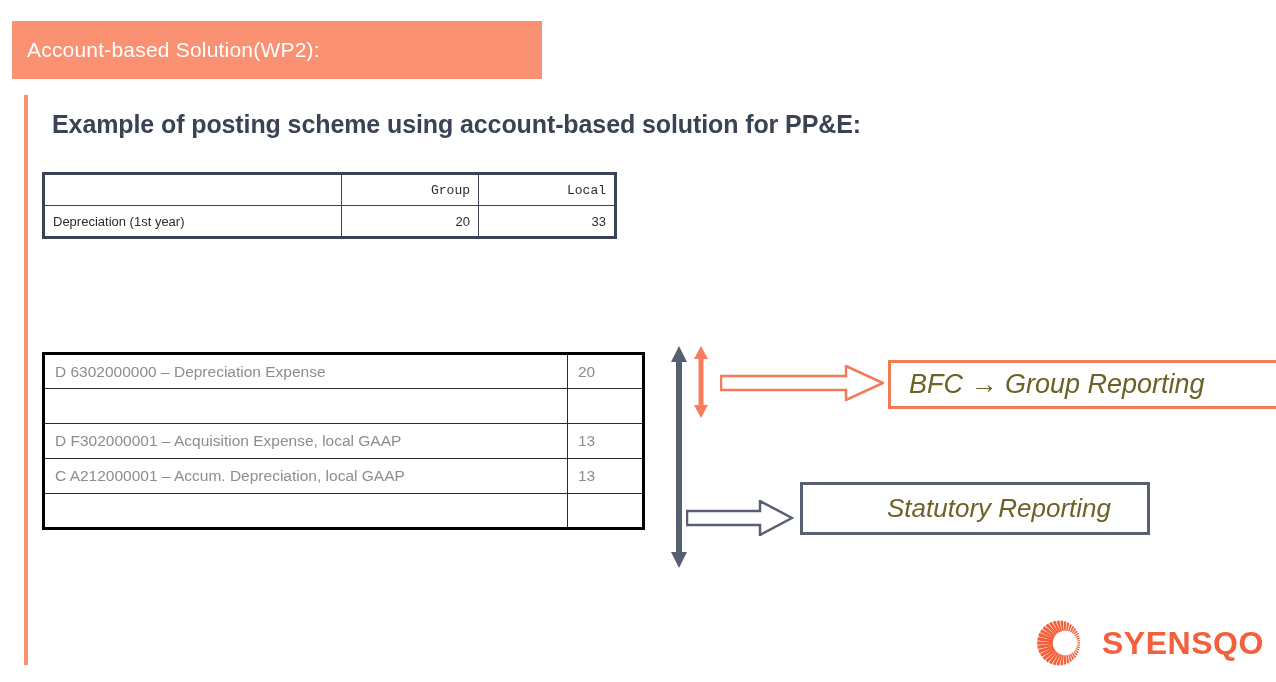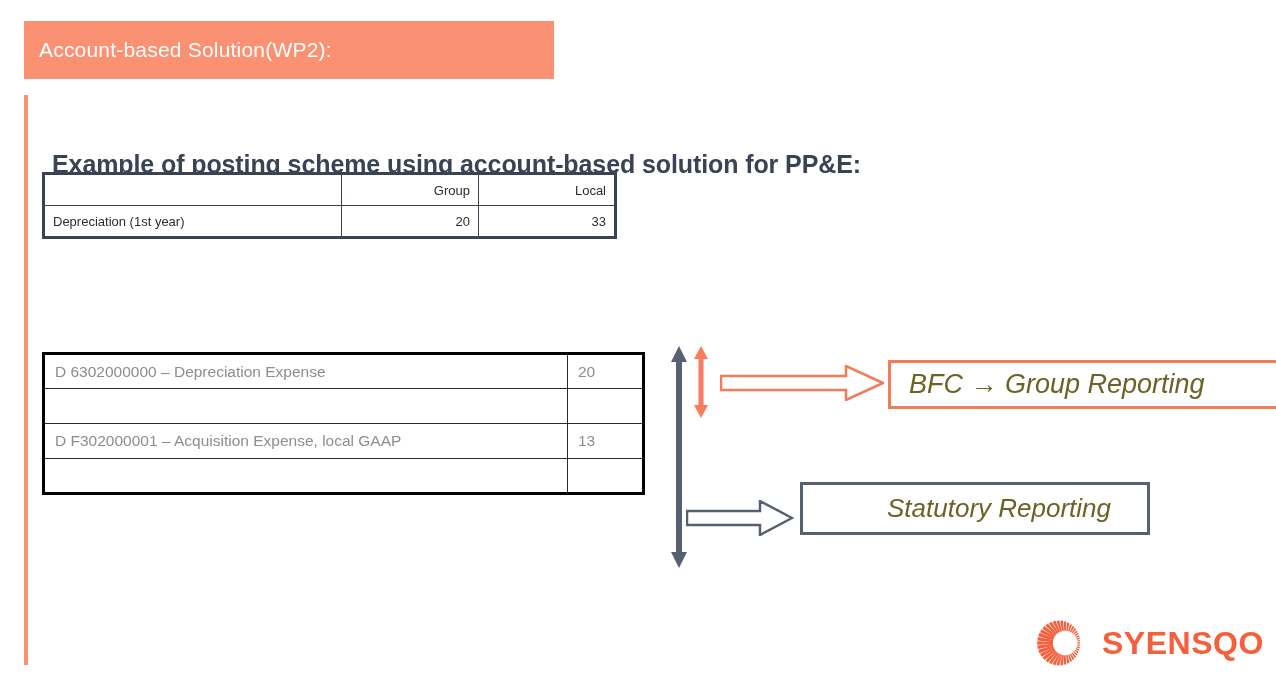--- a/index.html
+++ b/index.html
@@ -12,21 +12,21 @@
     height: 682px;
     position: relative;
     overflow: hidden;
     font-family: "Liberation Sans", sans-serif;
     -webkit-font-smoothing: antialiased;
   }
 
   
   #title-banner {
     position: absolute;
-    left: 24px;
+    left: 12px;
     top: 21px;
     width: 530px;
     height: 58px;
     background: #FA9173;
     box-sizing: border-box;
   }
   #title-banner .banner-text {
     position: absolute;
     left: 15px;
     top: 50%;
@@ -51,21 +51,20 @@
   
   #page-heading {
     position: absolute;
     left: 52px;
     top: 110px;
     font-size: 25px;
     font-weight: bold;
     color: #3A4354;
     letter-spacing: -0.1px;
     white-space: nowrap;
-    margin-top: 40px;
   }
 
   
   #summary-table {
     position: absolute;
     left: 42px;
     top: 172px;
     width: 566px;
     border-collapse: collapse;
     table-layout: fixed;
@@ -77,21 +76,21 @@
     height: 32px;
     padding: 0 8px;
     font-size: 13px;
     font-weight: normal;
     color: #2c2c2c;
     box-sizing: border-box;
     vertical-align: middle;
   }
   #summary-table .col-label  { width: 298px; text-align: left; }
   #summary-table .col-num    { width: 137px; text-align: right; }
-  #summary-table thead td    { text-align: right; }
+  #summary-table thead td    { text-align: right; font-family: Liberation Mono, monospace; }
   #summary-table thead td.col-label { text-align: left; }
 
   
   #posting-table {
     position: absolute;
     left: 42px;
     top: 352px;
     width: 600px;
     border-collapse: collapse;
     table-layout: fixed;
@@ -205,20 +204,24 @@
     <tr>
       <td class="posting-desc">D 6302000000 – Depreciation Expense</td>
       <td class="posting-value">20</td>
     </tr>
     <tr>
       <td class="posting-desc"></td>
       <td class="posting-value"></td>
     </tr>
     <tr>
       <td class="posting-desc">D F302000001 – Acquisition Expense, local GAAP</td>
+      <td class="posting-value">13</td>
+    </tr>
+    <tr>
+      <td class="posting-desc">C A212000001 – Accum. Depreciation, local GAAP</td>
       <td class="posting-value">13</td>
     </tr>
     <tr>
       <td class="posting-desc"></td>
       <td class="posting-value"></td>
     </tr>
   </tbody>
 </table>
 
 <svg id="scope-arrow-all" class="v-arrow" width="22" height="222" viewBox="0 0 22 222">

